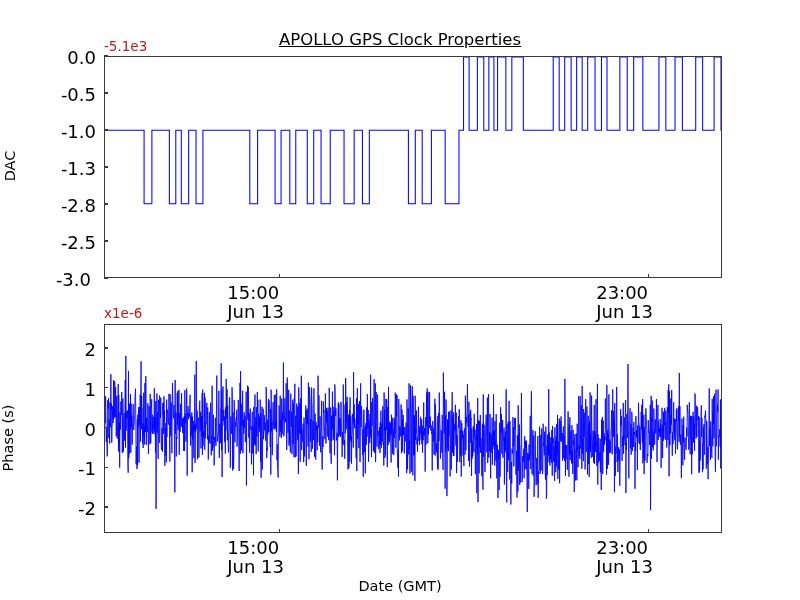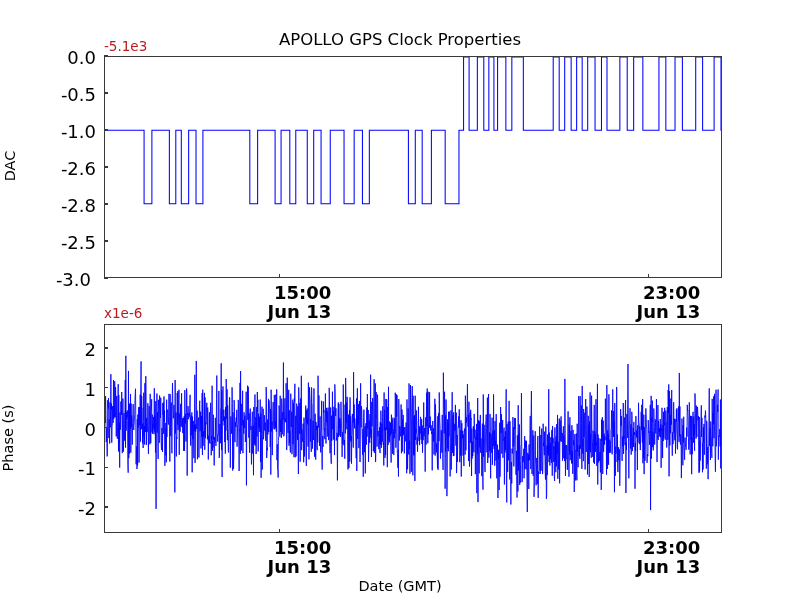--- a/index.html
+++ b/index.html
@@ -8,37 +8,37 @@
   #figure{position:relative;width:800px;height:600px;background:#ffffff;}
 
   .axes{position:absolute;box-sizing:border-box;border:1.4px solid #3a3a3a;background:#ffffff;}
   .axes svg{position:absolute;left:0;top:0;width:100%;height:100%;display:block;}
 
   .figtitle{position:absolute;left:0;width:800px;text-align:center;
             font-size:16.5px;color:#000;}
 
   .tklabel{position:absolute;font-size:18px;color:#000;white-space:pre;}
   .ytick{text-align:right;}
-  .xtick{text-align:right;line-height:1.06;font-weight:bold;}
+  .xtick{text-align:left;line-height:1.06;}
 
   .offtxt{position:absolute;font-size:13.5px;color:#b91c1c;white-space:pre;}
 
   .axlabel{position:absolute;font-size:14.5px;color:#000;white-space:pre;}
   .vlabel{transform-origin:50% 50%;transform:rotate(-90deg);text-align:center;}
 
   .tick{position:absolute;background:#3a3a3a;}
   .tick.v{width:4px;height:1.4px;}
   .tick.h{width:1.4px;height:4px;}
 </style>
 </head>
 <body>
 
 <div id="figure">
 
-  <div class="figtitle" style="top:30px;">APOLLO GPS Clock Properties</div>
+  <div class="figtitle" style="top:30px;text-decoration:underline;">APOLLO GPS Clock Properties</div>
 
   <div class="offtxt" style="left:104px;top:38px;">-5.1e3</div>
 
   <div class="axlabel vlabel" style="left:10px;top:158px;width:70px;margin-left:-35px;">DAC</div>
 
   <div class="axes" id="dac-axes" style="left:104px;top:56px;width:618px;height:222px;">
     <svg id="dac-svg" viewBox="0 0 618 222" preserveAspectRatio="none">
         <polyline points="0,74 39.20149253731349,74 39.20149253731349,148 47.041791044776176,148 47.041791044776176,74 64.56716417910448,74 64.56716417910448,148 71.02388059701495,148 71.02388059701495,74 76.55820895522388,74 76.55820895522388,148 83.93731343283581,148 83.93731343283581,74 91.31641791044775,74 91.31641791044775,148 98.23432835820897,148 98.23432835820897,74 145.27611940298507,74 145.27611940298507,148 153.11641791044775,148 153.11641791044775,74 170.64179104477614,74 170.64179104477614,148 176.6373134328358,148 176.6373134328358,74 185.40000000000003,74 185.40000000000003,148 191.39552238805967,148 191.39552238805967,74 202.92537313432834,74 202.92537313432834,148 209.3820895522388,148 209.3820895522388,74 216.76119402985074,74 216.76119402985074,148 225.98507462686575,148 225.98507462686575,74 239.82089552238799,74 239.82089552238799,148 249.96716417910451,148 249.96716417910451,74 258.2686567164179,74 258.2686567164179,148 265.18656716417905,148 265.18656716417905,74 304.3880597014926,74 304.3880597014926,148 311.3059701492537,148 311.3059701492537,74 318.22388059701495,74 318.22388059701495,148 327.44776119402985,148 327.44776119402985,74 341.2835820895523,74 341.2835820895523,148 355.11940298507454,148 355.11940298507454,74 359.7313432835821,74 359.7313432835821,0 365.265671641791,0 365.265671641791,74 373.56716417910445,74 373.56716417910445,0 380.02388059701497,0 380.02388059701497,74 385.0970149253731,74 385.0970149253731,0 390.17014925373127,0 390.17014925373127,74 393.8597014925372,74 393.8597014925372,0 402.1611940298508,0 402.1611940298508,74 408.15671641791045,74 408.15671641791045,0 419.68656716417905,0 419.68656716417905,74 449.66417910447757,74 449.66417910447757,0 455.65970149253724,0 455.65970149253724,74 461.19402985074623,74 461.19402985074623,0 467.65074626865663,0 467.65074626865663,74 473.1850746268656,74 473.1850746268656,0 478.7194029850745,0 478.7194029850745,74 484.25373134328356,74 484.25373134328356,0 491.6328358208954,0 491.6328358208954,74 498.0895522388059,74 498.0895522388059,0 503.62388059701493,0 503.62388059701493,74 516.5373134328357,74 516.5373134328357,0 523.9164179104476,0 523.9164179104476,74 530.3731343283581,74 530.3731343283581,0 539.5970149253731,0 539.5970149253731,74 555.7388059701492,74 555.7388059701492,0 562.6567164179104,0 562.6567164179104,74 571.8805970149253,74 571.8805970149253,0 579.2597014925374,0 579.2597014925374,74 592.6343283582089,74 592.6343283582089,0 599.55223880597,0 599.55223880597,74 611.0820895522387,74 611.0820895522387,0 618,0 618,74 641.0597014925373,74 641.0597014925373,0 649.3611940298507,0 649.3611940298507,74 661.8134328358209,74 661.8134328358209,0 669.6537313432834,0 669.6537313432834,74 691.7910447761193,74 691.7910447761193,0 700.0925373134328,0 700.0925373134328,74 710.2388059701492,74 710.2388059701492,0 718.5402985074627,0 718.5402985074627,74 830.1492537313433,74 830.1492537313433,74 876.2686567164178,74 876.2686567164178,148 884.5701492537313,148 884.5701492537313,74 892.410447761194,74 892.410447761194,148 899.3283582089551,148 899.3283582089551,74 909.4746268656717,74 909.4746268656717,148 917.776119402985,148 917.776119402985,74 929.3059701492537,74 929.3059701492537,148 936.2238805970148,148 936.2238805970148,74 950.0597014925372,74 950.0597014925372,148 956.9776119402984,148 956.9776119402984,74 970.8134328358207,74 970.8134328358207,148 978.6537313432835,148 978.6537313432835,74 986.955223880597,74 986.955223880597,148 996.1791044776116,148 996.1791044776116,74 1010.0149253731342,74 1010.0149253731342,148 1018.3164179104477,148 1018.3164179104477,74 1030.7686567164178,74 1030.7686567164178,148 1039.9925373134326,148 1039.9925373134326,74 1051.5223880597014,74 1051.5223880597014,148 1059.8238805970147,148 1059.8238805970147,74 1070.8925373134327,74 1070.8925373134327,148 1080.1164179104476,148 1080.1164179104476,74 1093.0298507462685,74 1093.0298507462685,148 1099.9477611940297,148 1099.9477611940297,74 1113.783582089552,74 1113.783582089552,148 1121.623880597015,148 1121.623880597015,74 1134.5373134328356,74 1134.5373134328356,148 1143.7611940298507,148 1143.7611940298507,74 1162.2089552238804,74 1162.2089552238804,148 1172.3552238805967,148 1172.3552238805967,74 1199.1044776119404,74 1199.1044776119404,148 1207.4059701492538,148 1207.4059701492538,74 1217.55223880597,74 1217.55223880597,148 1225.8537313432835,148 1225.8537313432835,74 1235.9999999999998,74 1235.9999999999998,148 1244.3014925373132,148 1244.3014925373132,74 1254.4477611940297,74 1254.4477611940297,148 1262.749253731343,148 1262.749253731343,74 1273.8179104477608,74 1273.8179104477608,148 1282.1194029850744,148 1282.1194029850744,74 1293.6492537313432,74 1293.6492537313432,148 1301.489552238806,148 1301.489552238806,74 1312.0970149253728,74 1312.0970149253728,148 1319.9373134328355,148 1319.9373134328355,74 1330.5447761194027,74 1330.5447761194027,148 1338.3850746268654,148 1338.3850746268654,74 1348.9925373134329,74 1348.9925373134329,148 1356.832835820895,148 1356.832835820895,74 1368.823880597015,74 1368.823880597015,148 1376.6641791044774,148 1376.6641791044774,74 1389.1164179104476,74 1389.1164179104476,148 1397.417910447761,148 1397.417910447761,74 1410.331343283582,74 1410.331343283582,148 1418.6328358208955,148 1418.6328358208955,74 1432.0074626865671,74 1432.0074626865671,148 1441.231343283582,148 1441.231343283582,74 1457.3731343283578,74 1457.3731343283578,148 1466.5970149253728,148 1466.5970149253728,74 1485.0447761194027,74 1485.0447761194027,148 1495.1910447761193,148 1495.1910447761193,74 1517.3283582089553,74 1517.3283582089553,148 1528.858208955224,148 1528.858208955224,74 1549.611940298507,74 1549.611940298507,148 1586.5074626865671,148 1586.5074626865671,74 1595.7313432835815,74 1595.7313432835815,148 1604.9552238805968,148 1604.9552238805968,74 1618.7910447761187,74 1618.7910447761187,222 1630.3208955223877,222 1630.3208955223877,148 1639.5447761194025,148 1639.5447761194025,222 1648.7686567164176,222 1648.7686567164176,148 1660.2985074626865,148 1660.2985074626865,222 1715.6417910447758,222 1715.6417910447758,222 618,222" fill="none" stroke="#0000ff" stroke-width="1.05"></polyline>
       </svg>
   </div>
@@ -56,21 +56,21 @@
   <div class="axlabel" style="left:0px;top:578px;width:800px;text-align:center;">Date (GMT)</div>
 
   <div id="deco">
       <div class="tick v" style="left: 104px; top: 55.3px;"></div>
       <div class="tklabel ytick" style="left: 44px; top: 47px; width: 52px;">0.0</div>
       <div class="tick v" style="left: 104px; top: 92.3px;"></div>
       <div class="tklabel ytick" style="left: 44px; top: 84px; width: 52px;">-0.5</div>
       <div class="tick v" style="left: 104px; top: 129.3px;"></div>
       <div class="tklabel ytick" style="left: 44px; top: 121px; width: 52px;">-1.0</div>
       <div class="tick v" style="left: 104px; top: 166.3px;"></div>
-      <div class="tklabel ytick" style="left: 44px; top: 158px; width: 52px;">-2.6</div>
+      <div class="tklabel ytick" style="left: 44px; top: 158px; width: 52px;">-1.3</div>
       <div class="tick v" style="left: 104px; top: 203.3px;"></div>
       <div class="tklabel ytick" style="left: 44px; top: 195px; width: 52px;">-2.8</div>
       <div class="tick v" style="left: 104px; top: 240.3px;"></div>
       <div class="tklabel ytick" style="left: 44px; top: 232px; width: 52px;">-2.5</div>
       <div class="tick v" style="left: 104px; top: 277.3px;"></div>
       <div class="tklabel ytick" style="left: 39px; top: 269px; width: 52px;">-3.0</div>
       <div class="tick h" style="left: 278.554px; top: 274px;"></div>
       <div class="tklabel xtick" style="left: 227.254px; top: 283px; width: 104px;">15:00<br>Jun 13</div>
       <div class="tick h" style="left: 647.509px; top: 274px;"></div>
       <div class="tklabel xtick" style="left: 596.209px; top: 283px; width: 104px;">23:00<br>Jun 13</div>

